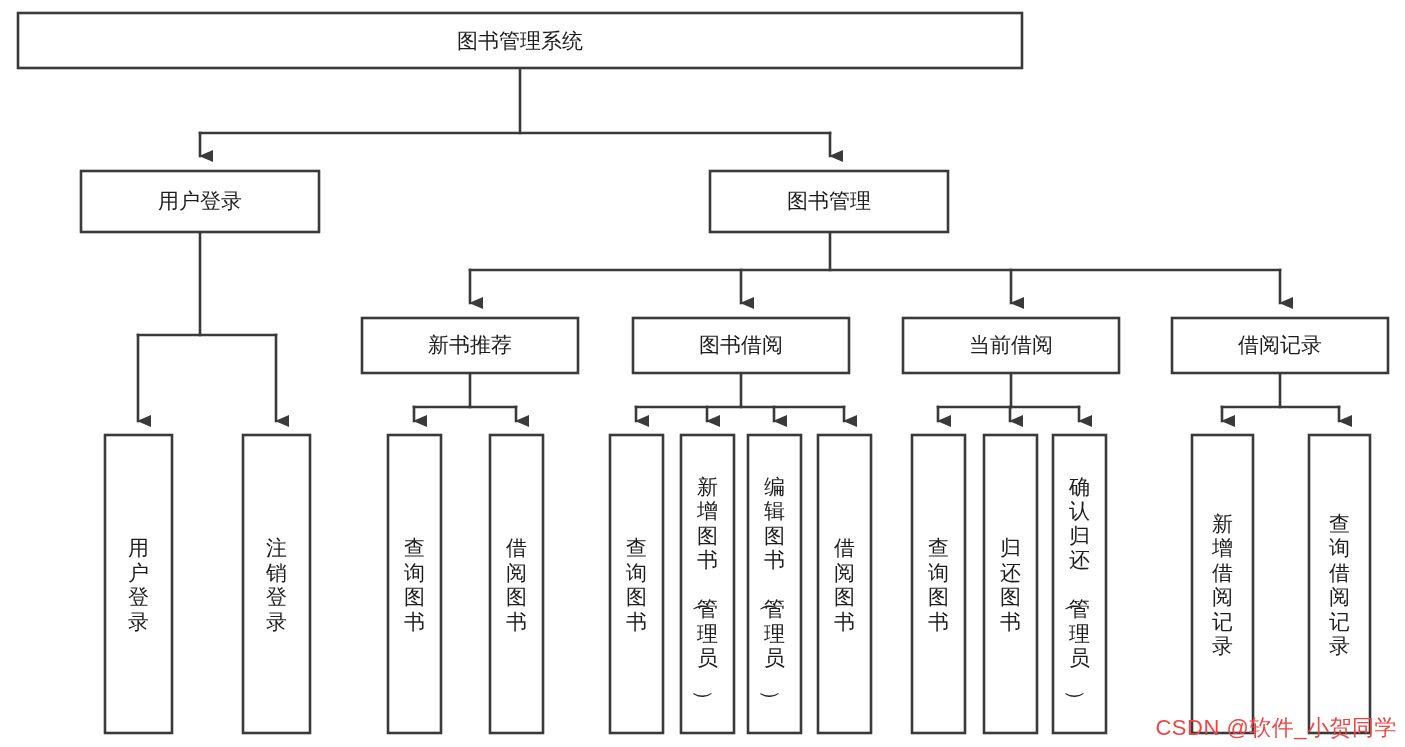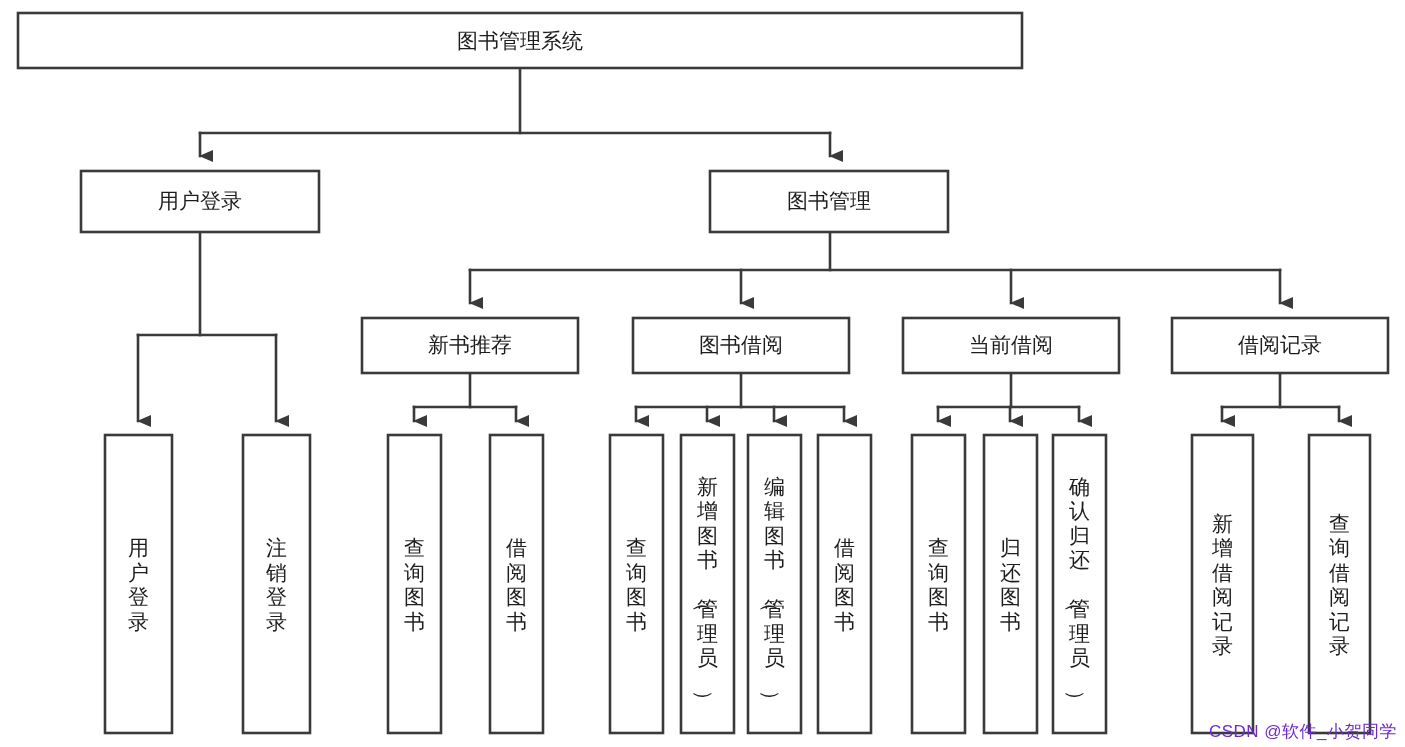--- a/index.html
+++ b/index.html
@@ -53,22 +53,22 @@
     font-family: "Liberation Sans", "DejaVu Sans", sans-serif;
     font-size: 21px;
     fill: #1d1d1d;
     text-anchor: middle;
   }
   .watermark {
     position: absolute;
     right: 8px;
     bottom: 4px;
     font-family: "Liberation Sans", "DejaVu Sans", sans-serif;
-    font-size: 17px;
-    color: #6d28d9;
+    font-size: 22px;
+    color: #ef4444;
     letter-spacing: 0.5px;
     white-space: nowrap;
     user-select: none;
   }
 </style>
 </head>
 <body>
 
 <div id="diagram-root">
 

